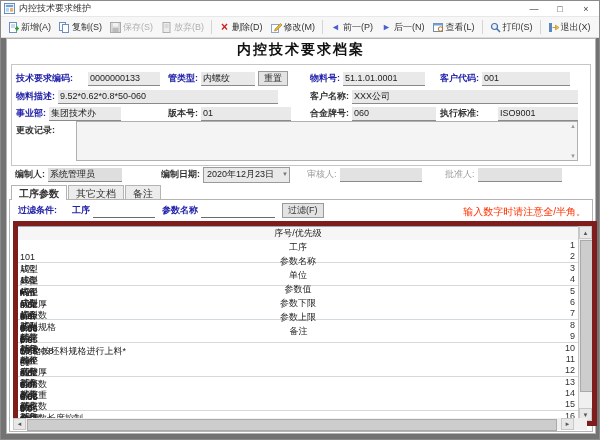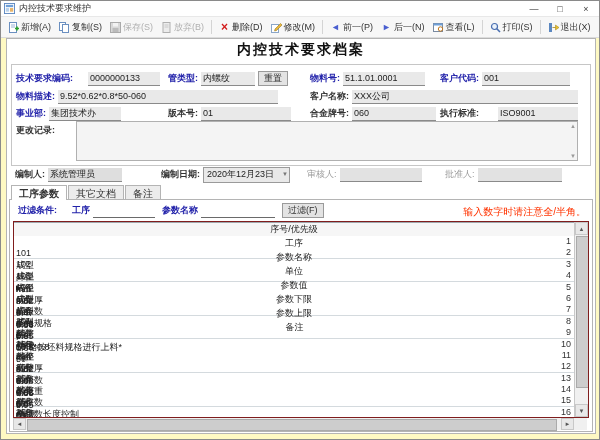--- a/index.html
+++ b/index.html
@@ -1,17 +1,17 @@
 <!DOCTYPE html>
 <html style="--sel: #8CD1ED; --warn: #FF3300;"><head>
 <meta charset="utf-8">
 <style>
   html,body{margin:0;padding:0;width:600px;height:440px;overflow:hidden;
     font-family:"Liberation Sans","DejaVu Sans",sans-serif;background:#f0f0f0;}
-  .window{position:relative;width:598px;height:438px;border:1px solid #8a8a8a;background:#fef9c3;}
+  .window{position:relative;width:598px;height:438px;border:1px solid #8a8a8a;background:#737373;}
   
   .titlebar{position:absolute;left:0;top:0;right:0;height:15px;background:#fff;
     border-bottom:1px solid #e8e8e8;display:flex;align-items:center;font-size:9px;color:#333;}
   .appicon{width:11px;height:11px;margin:0 4px 0 3px;}
   .t-title{flex:1;white-space:nowrap;overflow:hidden;}
   .wctl{width:26px;height:15px;display:flex;align-items:center;justify-content:center;
     font-size:9px;color:#444;cursor:default;}
   
   .toolbar{position:absolute;left:0;top:16px;right:0;height:20px;background:#f7f7f7;
     border-bottom:1px solid #dcdcdc;display:flex;align-items:center;padding-left:3px;font-size:9px;}
@@ -55,21 +55,21 @@
   .tabpanel{position:absolute;left:2px;top:160px;width:582px;height:231px;
     border:1px solid #b4b4b4;background:#fff;}
   
   .filterrow{position:absolute;left:0;top:3px;right:0;height:16px;font-size:9px;}
   .frow-item{position:absolute;display:flex;align-items:center;gap:3px;height:15px;}
   .uline{border:none;border-bottom:1px solid #6a6a6a;background:transparent;height:12px;
     font-size:9px;font-family:inherit;}
   .warnnote{position:absolute;right:6px;top:2px;font-size:10px;color:var(--warn,#ff3300);}
   
   .tablewrap{position:absolute;left:3px;top:21px;width:574px;height:195px;
-    border:1px solid #7f1d1d;overflow:hidden;background:#fff;}
+    border:5px solid #7f1d1d;overflow:hidden;background:#fff;}
   .gridarea{position:absolute;left:0;top:0;width:561px;height:100%;overflow:hidden;}
   --cols:0;
   .tr,.thead{display:grid;grid-template-columns:22px 48px 30px 54px 25px 86px 39px 41px 1fr;}
   .thead{height:14px;}
   .th{font-size:9px;line-height:13px;text-align:center;background:#f6f6f6;color:#222;
     border-right:1px solid #c9ced4;border-bottom:1px solid #9fa6ad;white-space:nowrap;overflow:hidden;}
   .tr{height:11.4px;}
   .td{font-size:9px;line-height:11px;padding:0 2px;white-space:nowrap;overflow:hidden;
     border-right:1px solid #ccd2d8;border-bottom:1px solid #d4dade;color:#222;background:#fff;}
   .td.c0{text-align:right;padding-right:3px;color:#333;}

